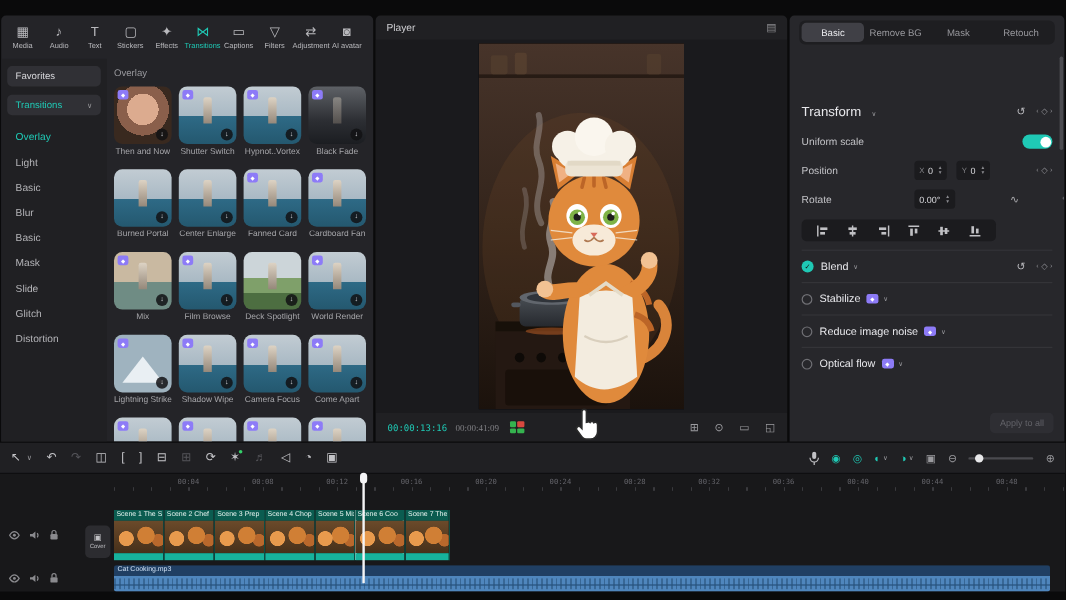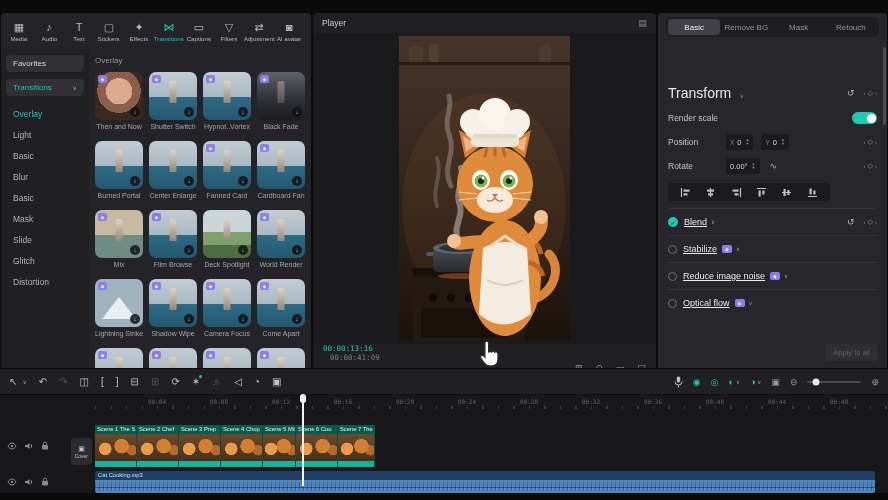--- a/index.html
+++ b/index.html
@@ -39,67 +39,67 @@
   .vip { display:none; position:absolute; top:3px; left:3px; width:9px; height:8px; background:#8d7bf7; border-radius:2px; color:#fff; font-size:4.5px; align-items:center; justify-content:center; z-index:2; }
   .vip.on { display:flex; }
   .dl { position:absolute; bottom:3px; right:3px; width:10px; height:10px; background:rgba(18,18,20,.85); border-radius:50%; color:#d8d8dc; font-size:6px; display:flex; align-items:center; justify-content:center; z-index:2; }
 
   
   .panel-player { position:absolute; left:313px; top:13px; width:343px; height:355px; background:#202023; border-radius:4px 4px 0 0; overflow:hidden; }
   .player-head { height:20px; display:flex; align-items:center; justify-content:space-between; padding:0 9px; font-size:8.5px; color:#cfcfd3; }
   .ph-icon { color:#8a8a8e; font-size:9px; }
   .stage { position:absolute; top:20px; bottom:24px; left:0; right:0; background:#1a1a1d; display:flex; align-items:center; justify-content:center; }
   .video { width:171px; height:305px; background:#000; position:relative; overflow:hidden; }
-  .player-foot { position:absolute; bottom:0; height:24px; left:0; right:0; display:flex; padding:0 10px;flex-direction:column; }
+  .player-foot { position:absolute; bottom:0; height:24px; left:0; right:0; display:flex; align-items:center; padding:0 10px; }
   .tc { font-family:"DejaVu Sans Mono", monospace; font-size:7.5px; }
   .tc-cur { color:#1fc9b5; }
-  .tc-dur { color:#808085; margin-left:7px; }
+  .tc-dur { color:#808085; margin-left:7px;font-family:Liberation Serif, serif; }
   .grid-ico { width:12px; height:10px; margin-left:9px; display:grid; grid-template-columns:1fr 1fr; gap:1px; }
   .grid-ico i { border-radius:1px; }
   .gi-1,.gi-3,.gi-4 { background:#35b34f; } .gi-2 { background:#d8493f; }
   .foot-right { margin-left:auto; display:flex; gap:13px; color:#9c9ca0; font-size:9px; align-items:center; }
 
   
   .panel-inspector { position:absolute; left:658px; top:13px; width:229px; height:355px; background:#27272b; border-radius:4px 4px 0 0; overflow:hidden; }
   .tabs { display:flex; padding:8px 10px 4px; }
   .tab { margin-right:13px; font-size:9.5px; color:#c6c6ca; }
   .tab.active { color:#1fc9b5; }
   .subtabs { margin:4px 8px 4px; background:#1e1e21; border-radius:5px; display:flex; padding:2px; }
   .subtab { flex:1; text-align:center; font-size:8px; color:#97979c; padding:3.5px 0; border-radius:4px; white-space:nowrap; }
   .subtab.active { background:#404046; color:#ececf0; }
   .insp-body { position:absolute; top:64px; bottom:0; left:0; right:0; padding:6px 10px 0; overflow:hidden; }
   .irow { display:flex; align-items:center; }
   .r-transform { height:20px; justify-content:space-between; }
-  .lbl-strong { font-size:14px; color:#e8e8ec; }
+  .lbl-strong { font-size:11px; color:#e8e8ec; }
   .lbl { font-size:8.5px; color:#c3c3c7; }
   .caret { font-size:5.5px; color:#9a9a9e; margin-left:4px; }
   .rt-right { display:flex; align-items:center; gap:9px; }
   .reset { color:#b9b9bd; font-size:9px; }
   .kf { display:flex; align-items:center; gap:2px; color:#8e8e93; }
   .kf .ar { font-size:6px; } .kf .dia { font-size:7px; }
   .r-scale-label { height:13px; margin-top:2px; }
   .r-scale { height:18px; gap:7px; }
   .slider { flex:1; height:2px; background:#58585d; border-radius:1px; position:relative; }
   .slider .knob { position:absolute; left:23%; top:50%; transform:translate(-50%,-50%); width:9px; height:9px; border-radius:50%; background:#f2f2f4; }
   .chip { background:#1b1b1e; border-radius:3px; height:16px; display:flex; align-items:center; padding:0 4px; font-size:7.5px; color:#d9d9dd; gap:3px; }
   .chip .pfx { font-size:6.5px; color:#808085; }
   .step { display:flex; flex-direction:column; font-size:4px; color:#8b8b90; line-height:4.5px; margin-left:1px; }
   .r-uniform { height:24px; margin-top:3px; justify-content:space-between; }
   .toggle { width:25px; height:12px; background:#1fc9b5; border-radius:6px; position:relative; }
   .toggle::after { content:""; position:absolute; right:1.5px; top:1.5px; width:9px; height:9px; background:#fff; border-radius:50%; }
-  .r-position, .r-rotate { height:24px; }
+  .r-position, .r-rotate { height:24px;gap:36px; }
   .row-label { width:58px; flex:none; }
   .chips { display:flex; gap:8px; align-items:center; }
   .dial { color:#b0b0b4; font-size:9px; margin-left:10px; }
   .kf-right { margin-left:auto; }
   .r-align { margin:5px 0 7px; background:#1b1b1e; border-radius:4px; height:18px; width:162px; display:flex; align-items:center; justify-content:space-around; padding:0 5px; }
   .sect { border-top:1px solid #343438; height:27px; display:flex; align-items:center; }
   .ring { width:9px; height:9px; border-radius:50%; border:1px solid #6f6f74; flex:none; }
   .checkc { width:10px; height:10px; border-radius:50%; background:#1fc9b5; color:#111; font-size:6px; display:flex; align-items:center; justify-content:center; flex:none; }
-  .sect .lbl-strong { margin-left:6px; font-size:9px;text-decoration:underline; }
+  .sect .lbl-strong { margin-left:6px; font-size:9px; }
   .vipb { width:10px; height:8px; background:#8d7bf7; border-radius:2px; font-size:4.5px; color:#fff; display:flex; align-items:center; justify-content:center; margin-left:5px; }
   .sect-right { margin-left:auto; display:flex; align-items:center; gap:9px; }
   .apply-btn { position:absolute; right:9px; bottom:7px; background:#2e2e33; color:#636369; font-size:7.5px; padding:4px 8px; border-radius:4px; }
   .insp-scroll { position:absolute; right:1px; top:34px; width:3px; height:78px; background:#4b4b50; border-radius:2px; }
 
   
   .timeline { position:absolute; left:0; top:369px; width:888px; height:124px; background:#18181a; }
   .tl-toolbar { height:26px; background:#202023; display:flex; align-items:center; padding:0 9px; border-bottom:1px solid #0e0e10; }
   .tl-icons { display:flex; align-items:center; gap:12px; color:#c2c2c6; font-size:10px; }
   .tl-ico { position:relative; line-height:12px; }
@@ -517,21 +517,21 @@
         <span class="rt-right">
           <span class="reset">↺</span>
           <span class="kf">
             <span class="ar">‹</span>
             <span class="dia">◇</span>
             <span class="ar">›</span>
           </span>
         </span>
       </div>
       <div class="irow r-uniform">
-        <span class="lbl">Render scale</span>
+        <span class="lbl">Uniform scale</span>
         <span class="toggle"></span>
       </div>
       <div class="irow r-position">
         <span class="lbl row-label">Position</span>
         <span class="chips">
           <span class="chip">
             <span class="pfx">X</span>
             <span>0</span>
             <span class="step">
               <span>▲</span>

